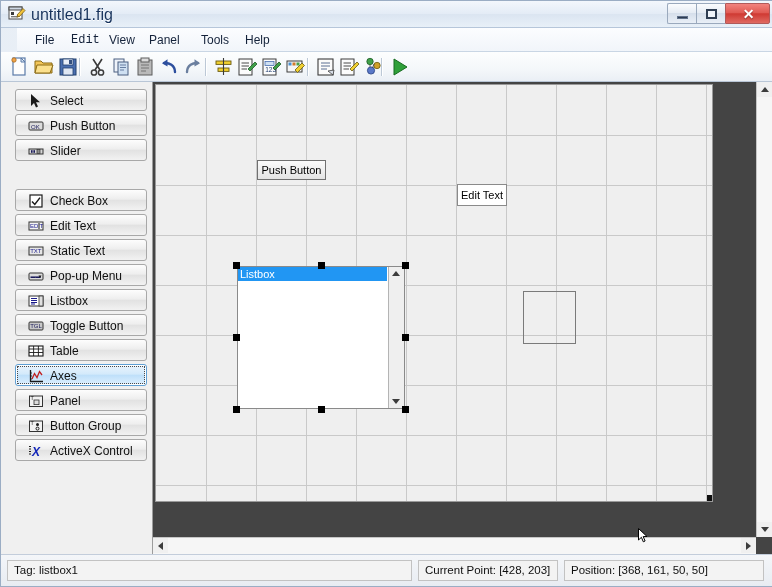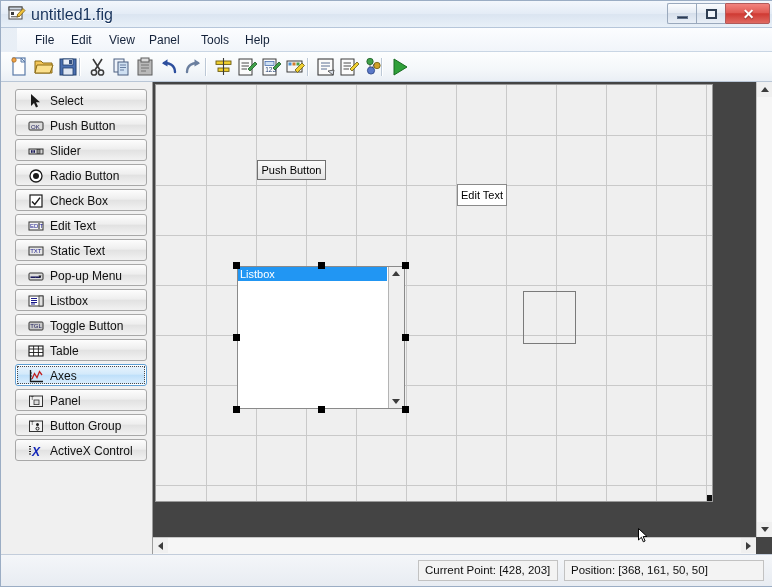--- a/index.html
+++ b/index.html
@@ -136,21 +136,21 @@
           <span class="gl-max"></span>
         </div>
       <div class="wbtn close">
         <span class="gl-x">✕</span>
       </div>
     </div>
   </div>
 
   <div class="menubar" id="menubar">
       <div class="menuitem" style="left: 10px;">File</div>
-      <div class="menuitem" style="left: 46px;">Edit</div>
+      <div class="menuitem" style="left: 46px; font-family: Liberation Mono, monospace;">Edit</div>
       <div class="menuitem" style="left: 84px;">View</div>
       <div class="menuitem" style="left: 124px;">Panel</div>
       <div class="menuitem" style="left: 176px;">Tools</div>
       <div class="menuitem" style="left: 220px;">Help</div>
     </div>
 
   <div class="toolbar" id="toolbar">
       <div class="tsep" style="left: 78px;"></div>
       <div class="tsep" style="left: 204px;"></div>
       <div class="tsep" style="left: 306px;"></div>
@@ -252,27 +252,20 @@
         <span class="lbl">Push Button</span>
       </div>
       <div class="pbtn" style="top: 57px;">
         <span class="ico"><svg viewBox="0 0 16 16" width="16" height="16">
             <rect x="1" y="6" width="14" height="5" fill="#d6d6d6" stroke="#333" stroke-width="1"></rect>
             <rect x="3" y="7.2" width="1.6" height="2.6" fill="#1a1a5a"></rect>
             <rect x="5.4" y="7.2" width="1.6" height="2.6" fill="#1a1a5a"></rect>
             <rect x="9" y="6.4" width="3" height="4.2" fill="#8f8f8f" stroke="#333" stroke-width="0.7"></rect>
           </svg></span>
         <span class="lbl">Slider</span>
-      </div>
-      <div class="pbtn" style="top: 82px;">
-        <span class="ico"><svg viewBox="0 0 16 16" width="16" height="16">
-            <circle cx="8" cy="8" r="6" fill="#fff" stroke="#1a1a1a" stroke-width="1.3"></circle>
-            <circle cx="8" cy="8" r="3" fill="#1a1a1a"></circle>
-          </svg></span>
-        <span class="lbl">Radio Button</span>
       </div>
       <div class="pbtn" style="top: 107px;">
         <span class="ico"><svg viewBox="0 0 16 16" width="16" height="16">
             <rect x="2" y="2" width="12" height="12" fill="#fff" stroke="#1a1a1a" stroke-width="1.2"></rect>
             <path d="M4 8.5 L6.8 11.4 L12 4.6" stroke="#1a1a1a" stroke-width="1.5" fill="none"></path>
           </svg></span>
         <span class="lbl">Check Box</span>
       </div>
       <div class="pbtn" style="top: 132px;">
         <span class="ico"><svg viewBox="0 0 16 16" width="16" height="16">
@@ -415,17 +408,18 @@
         <span class="tri" style="left:5px;top:4px;border-top:4px solid transparent;border-bottom:4px solid transparent;border-left:5px solid #3c3c3c;"></span>
       </div>
     </div>
   </div>
 
   <svg class="cursor-arrow" viewBox="0 0 11 16">
     <path d="M0.5 0.5 L0.5 12 L3.4 9.3 L5.3 13.8 L7.1 13 L5.2 8.6 L9 8.5 Z" fill="#ffffff" stroke="#000000" stroke-width="1"></path>
   </svg>
 
   <div class="statusbar">
+    <div class="spanel" style="left:6px;width:405px;">Tag: listbox1</div>
     <div class="spanel" style="left:417px;width:140px;">Current Point:  [428, 203]</div>
     <div class="spanel" style="left:563px;width:200px;">Position: [368, 161, 50, 50]</div>
   </div>
 
 </div>
 
 </body></html>

